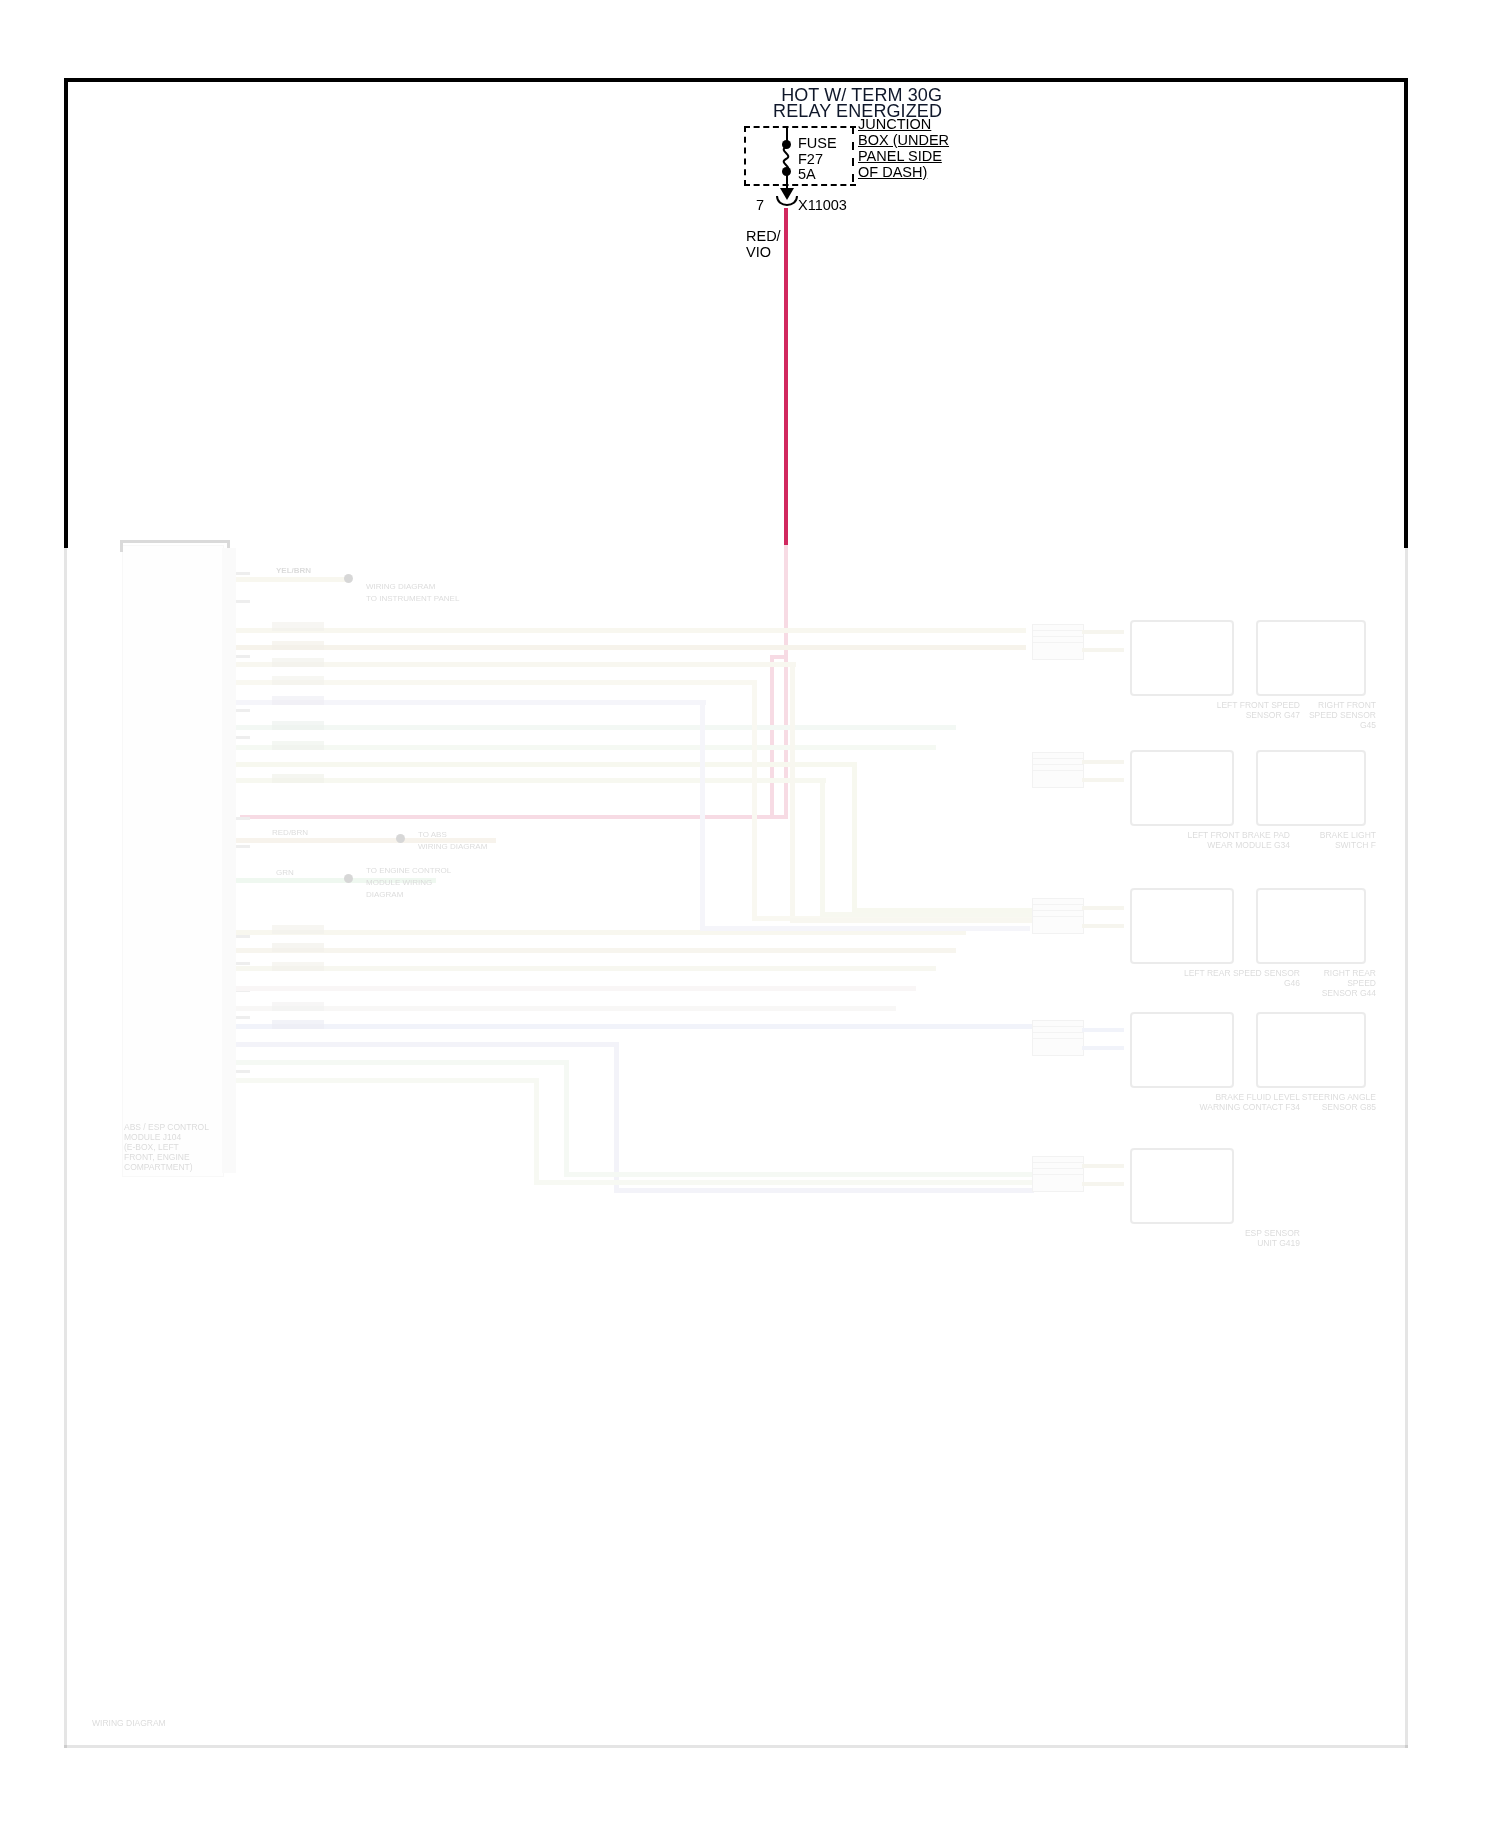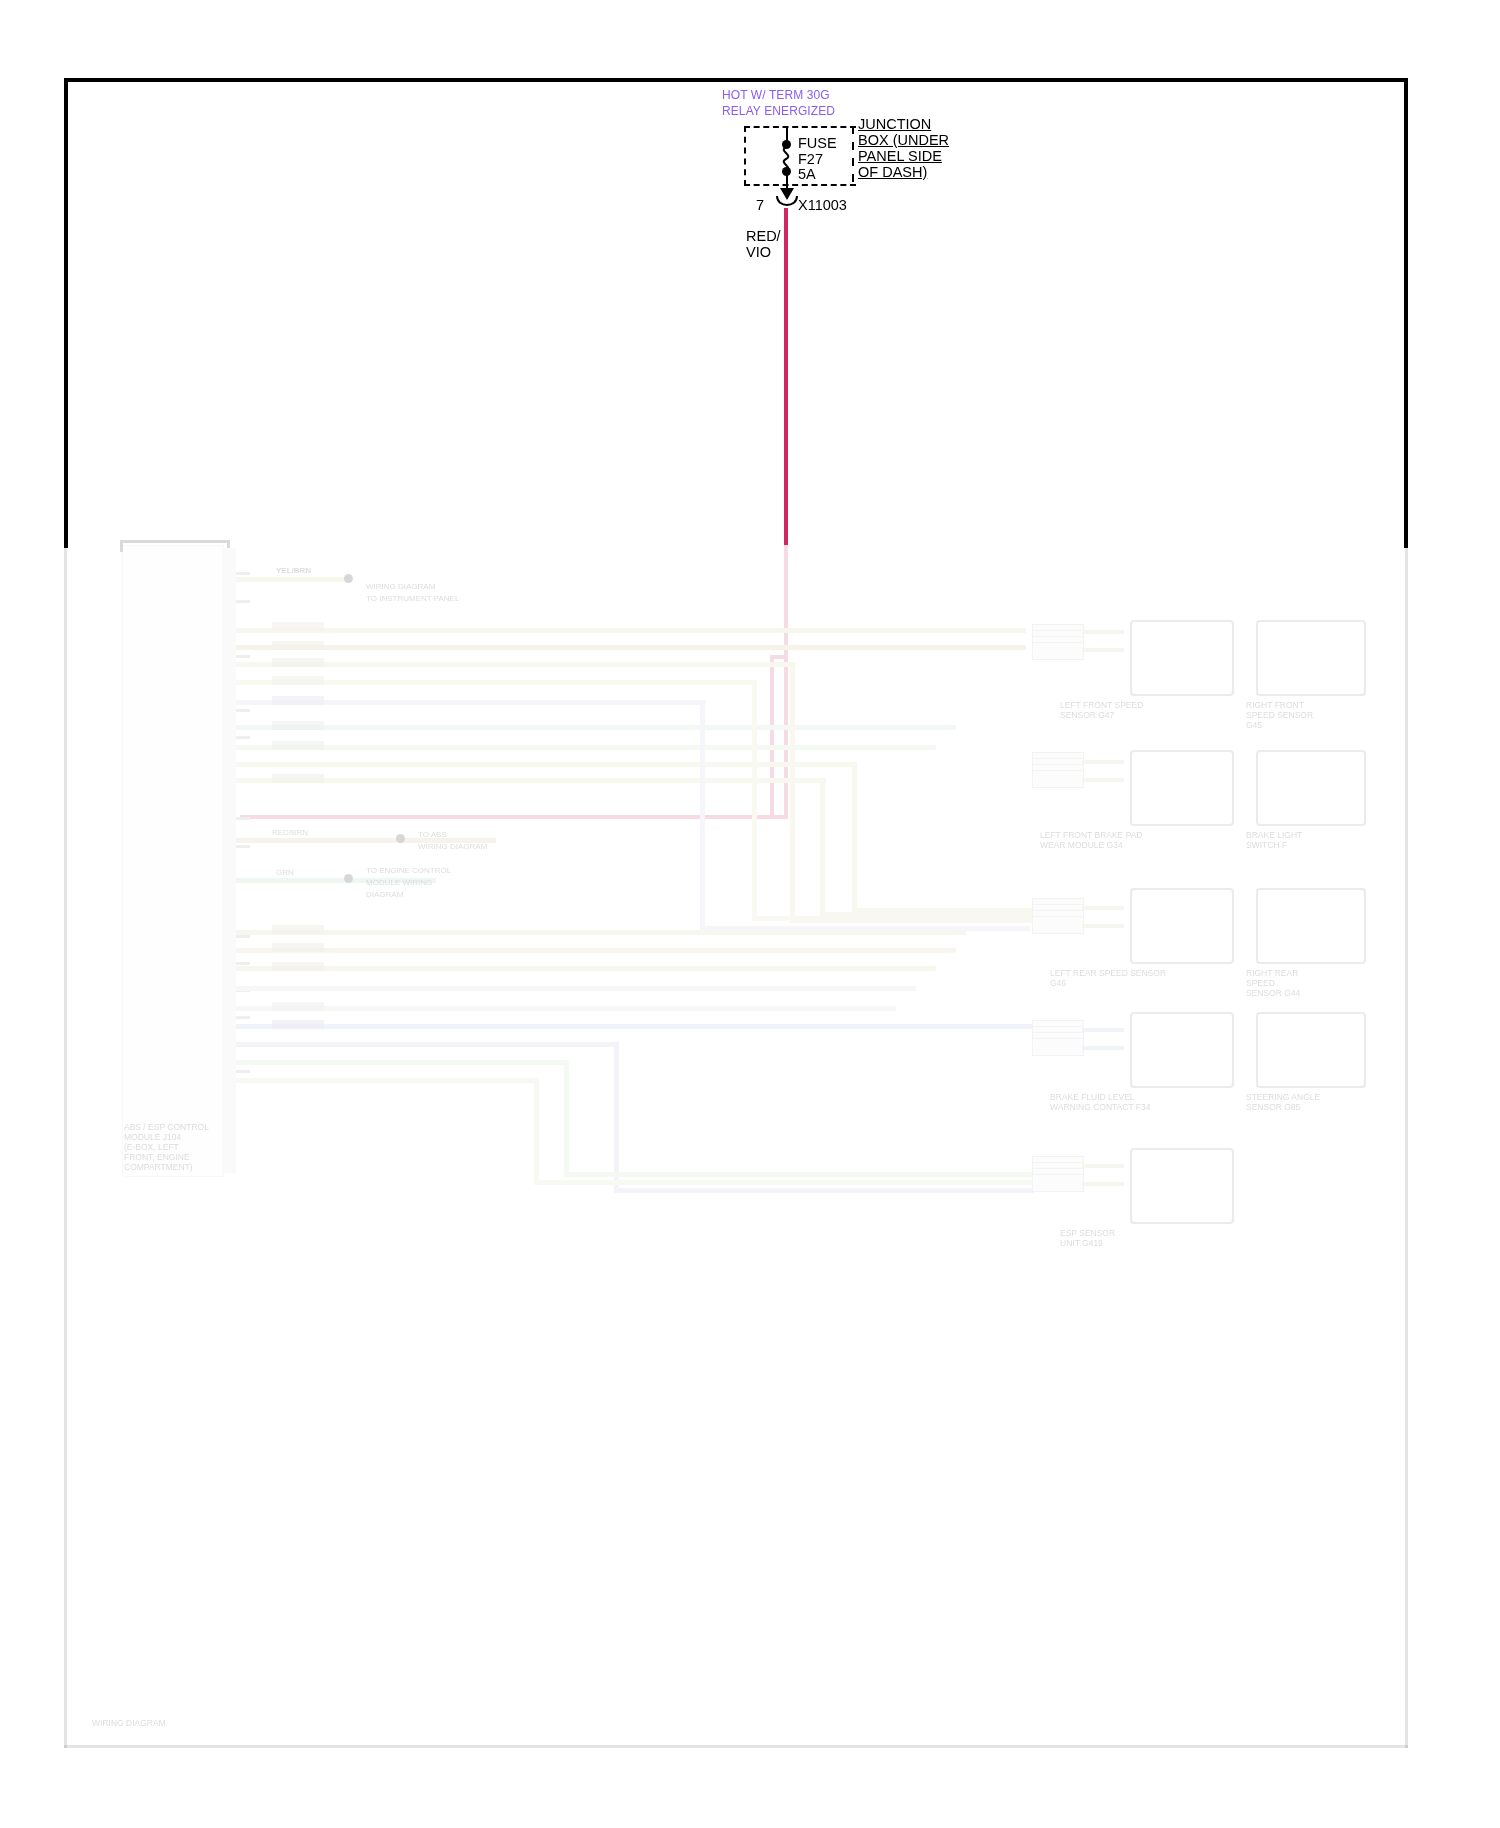--- a/index.html
+++ b/index.html
@@ -21,21 +21,21 @@
 
   
   .frame-faded{position:absolute;background:#000;opacity:0.10;}
   #frame-left-f{left:64px;top:548px;width:3px;height:1200px;}
   #frame-right-f{left:1405px;top:548px;width:3px;height:1200px;}
   #frame-bot-f{left:64px;top:1745px;width:1344px;height:3px;}
 
   
   #hot-label{
     position:absolute;left:722px;top:88px;width:220px;
-    font-size:12px;line-height:15.5px;color:#8b5cf6;text-align:left;
+    font-size:18px;line-height:15.5px;color:#0f172a;text-align:right;
     letter-spacing:.1px;
   }
   #hot-label div{white-space:nowrap;}
 
   
   #jbox{
     position:absolute;left:744px;top:126px;width:110px;height:56px;
     border:2px dashed #000;border-right:none;
   }
   #jbox-right-dash{
@@ -120,21 +120,21 @@
   .pin-stub{position:absolute;left:236px;width:14px;height:3px;background:#9a9a9a;}
 
   
   .splice{position:absolute;width:9px;height:9px;border-radius:50%;background:#111;}
 
   
   .wlbl{position:absolute;color:#222;font-size:8px;line-height:9px;white-space:nowrap;}
 
   
   .mod{position:absolute;border:2px solid #8a8a8a;background:#fff;border-radius:4px;}
-  .modcap{position:absolute;color:#1a1a1a;font-size:8.5px;line-height:10px;text-align:left;}
+  .modcap{position:absolute;color:#1a1a1a;font-size:8.5px;line-height:10px;text-align:right;}
 
   
   .cstack{position:absolute;background:#efefef;border:1px solid #b4b4b4;}
   .cstack i{display:block;height:1px;background:#b8b8b8;margin:5px 0 0 0;}
 
   
   #footer-note{
     position:absolute;left:92px;top:1718px;
     font-size:8.5px;color:#1a1a1a;white-space:nowrap;
   }

